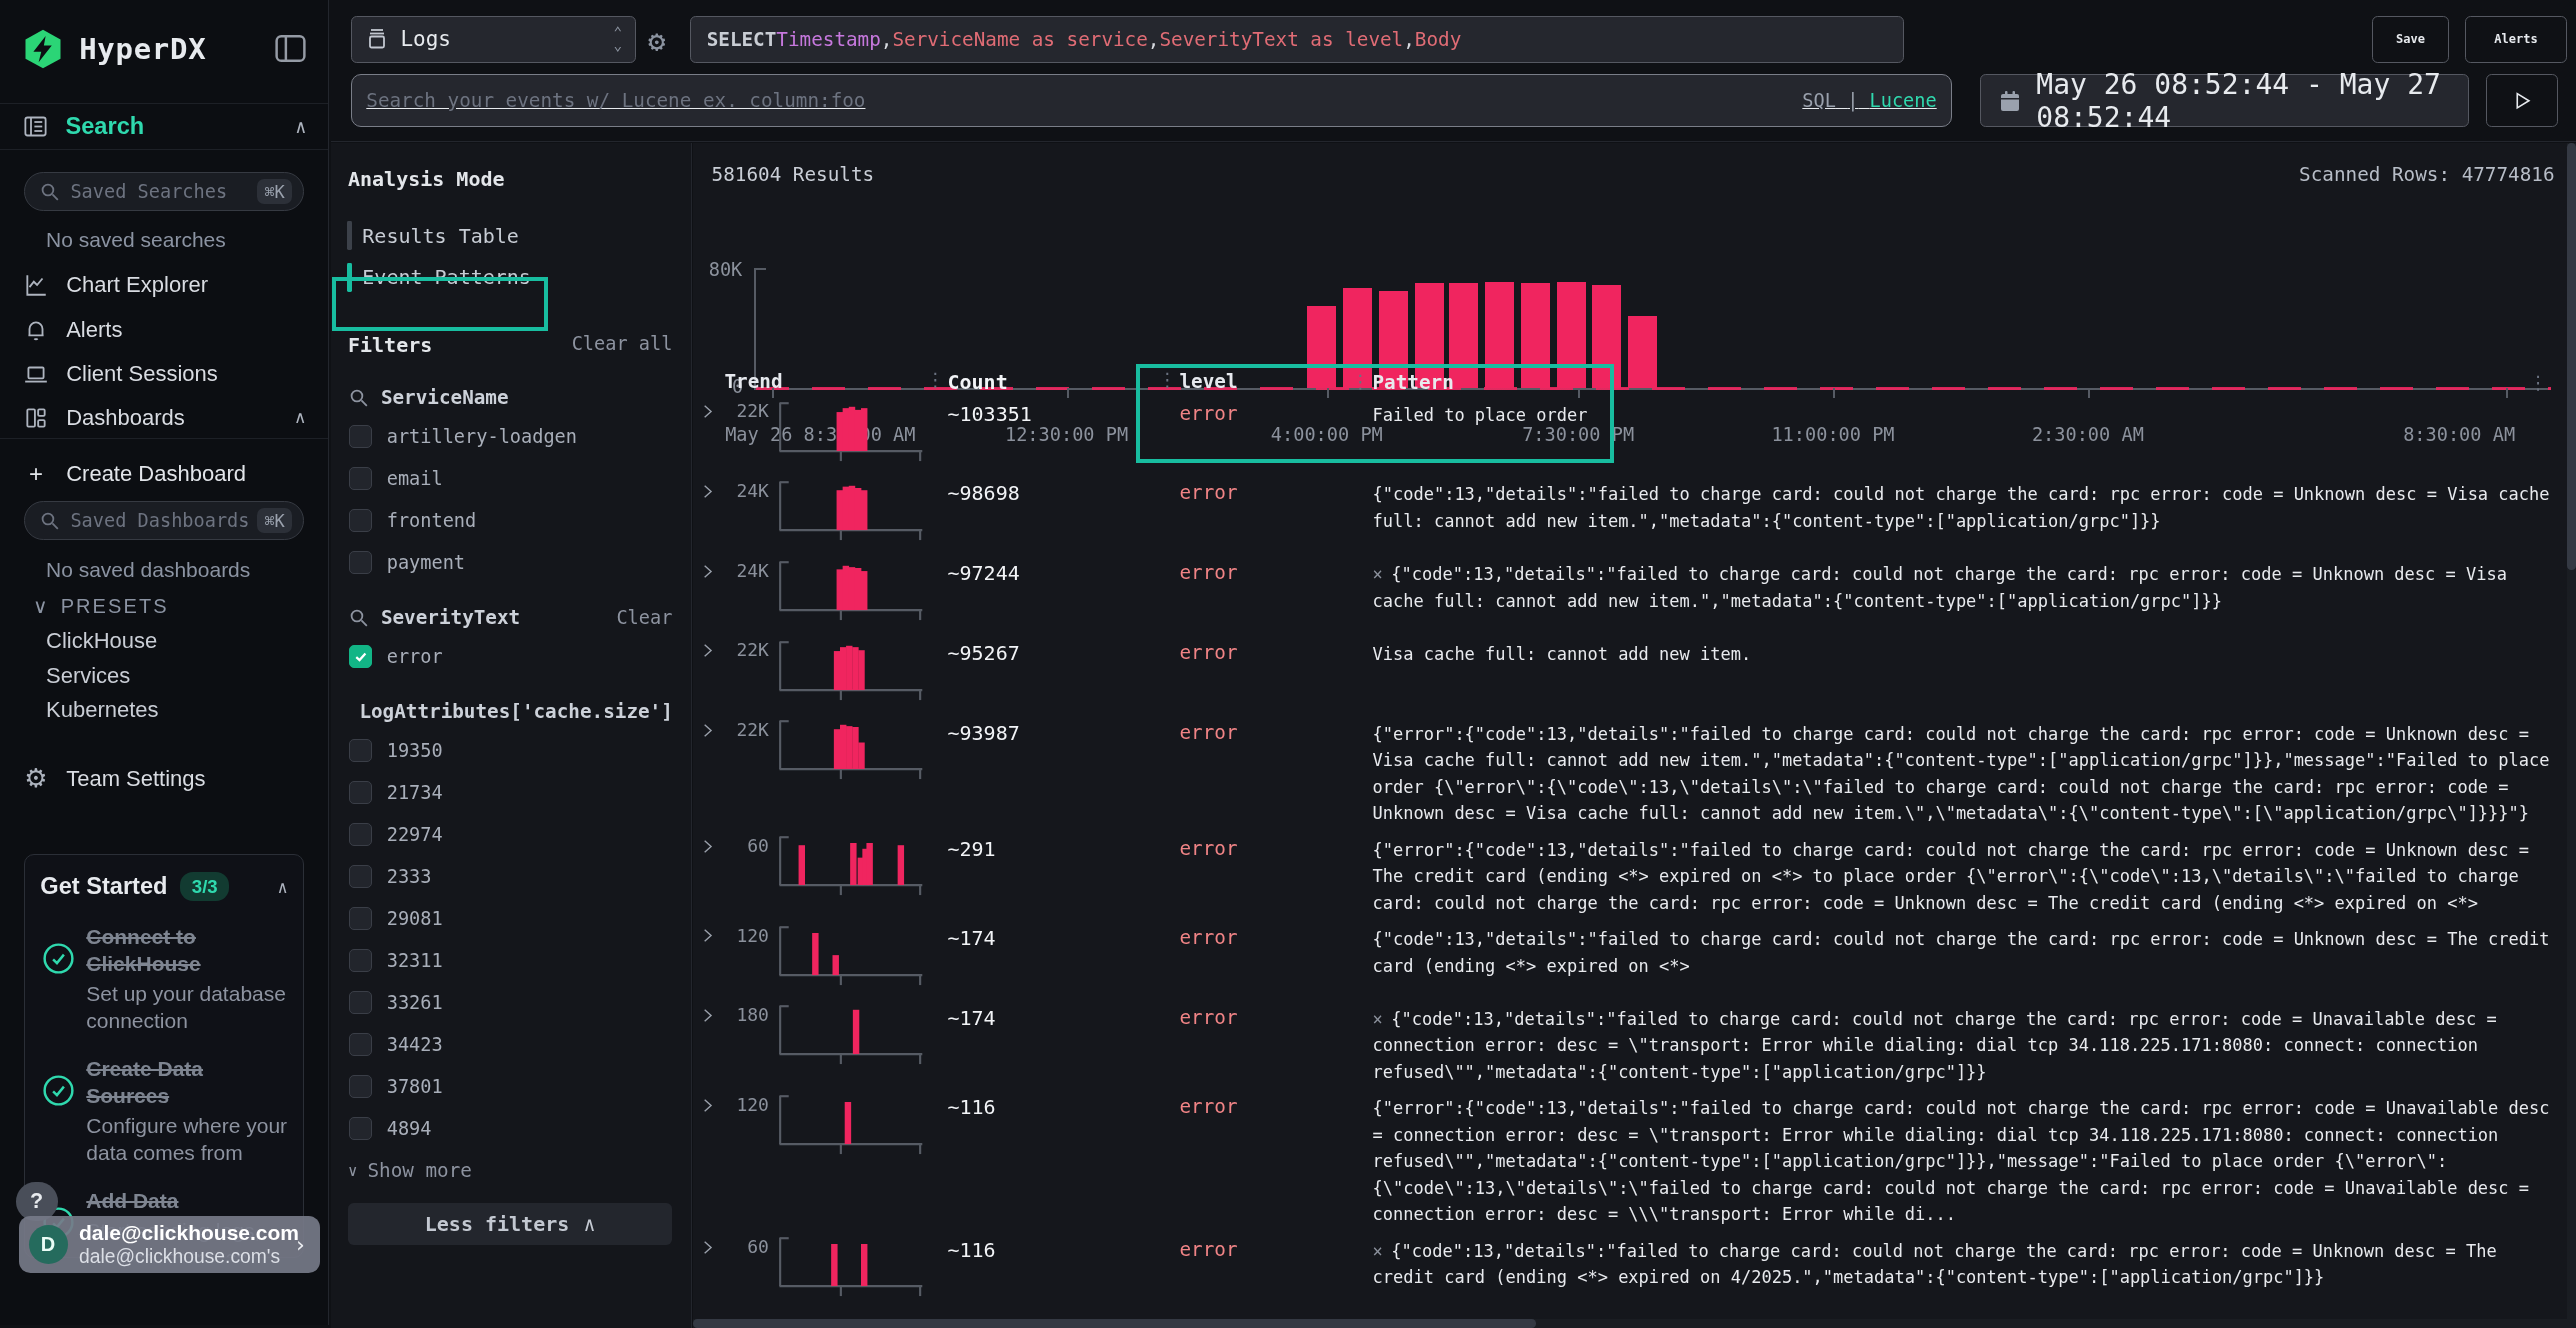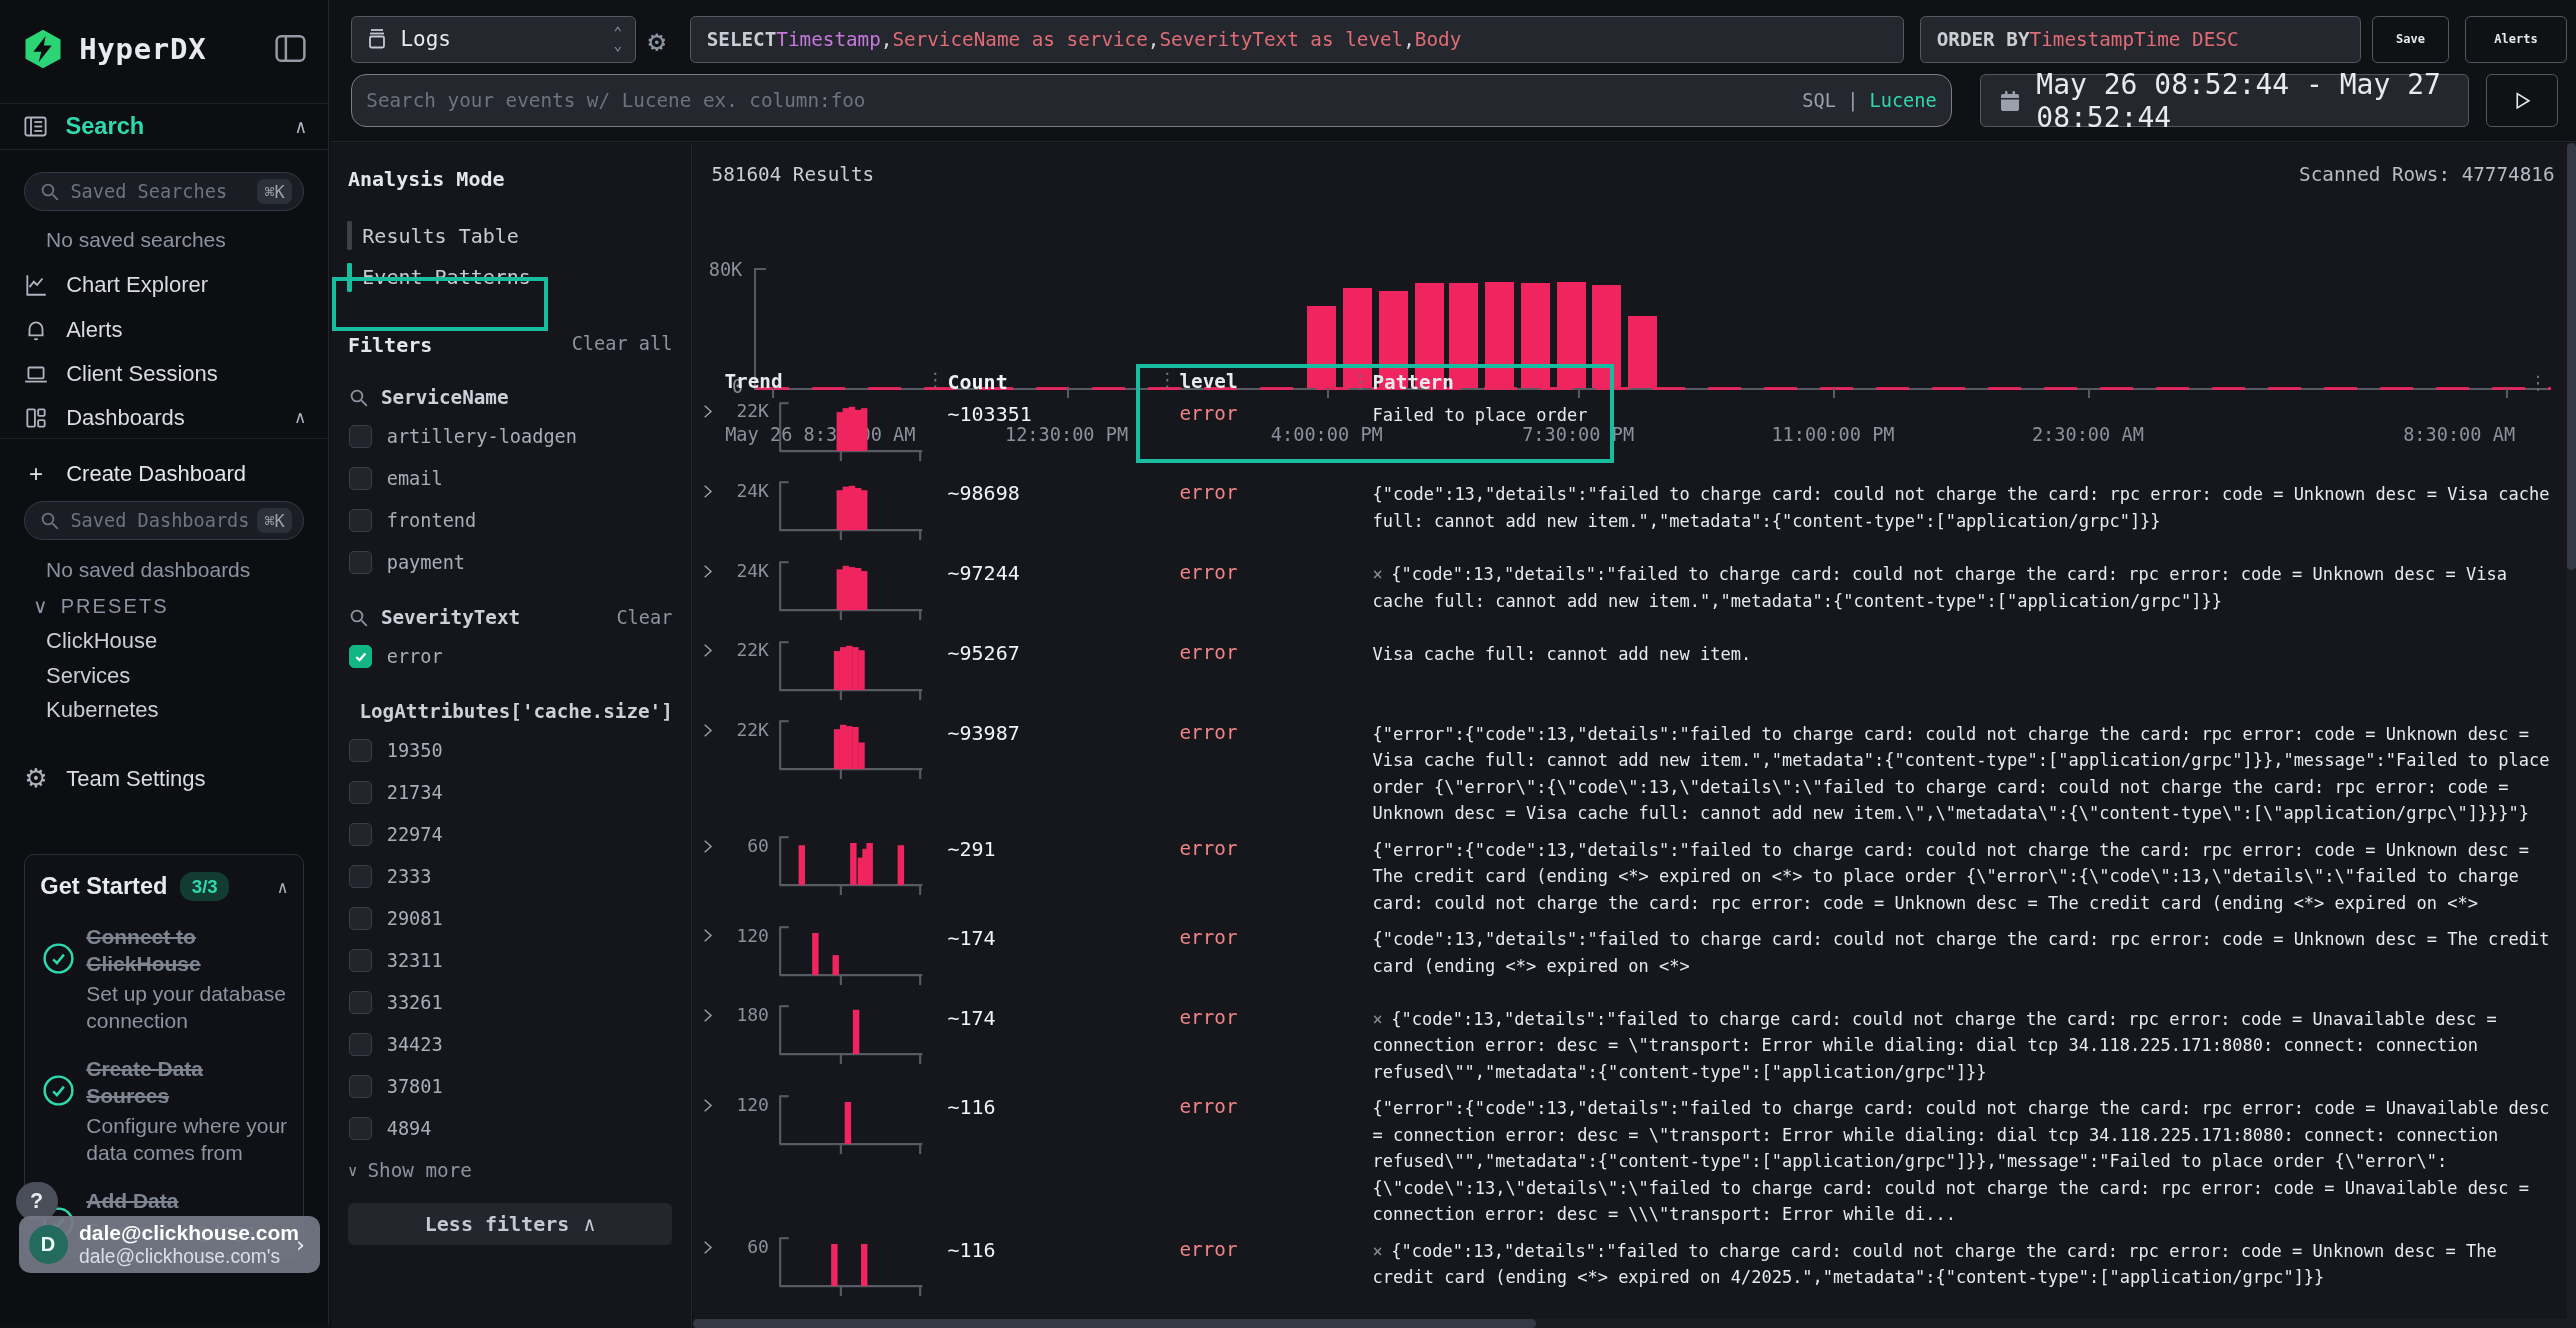--- a/index.html
+++ b/index.html
@@ -55,21 +55,21 @@
   .code-input { position:absolute; height:47px; background:var(--inputbg); border:0.7px solid var(--inputbd); border-radius:5.7px; display:flex; align-items:center; padding:0 15.7px; font-size:19.3px; white-space:nowrap; overflow:hidden; }
   #sql-query { left:359px; top:15.7px; width:1214px; }
   #order-by { left:1589px; top:15.7px; width:441px; }
   .seg-kw { color:#c9cdd4; font-weight:bold; }
   .seg-purple { color:var(--purple); }
   .seg-red { color:var(--sqlred); }
   .seg-plain { color:#d7dae0; }
   .top-btn { position:absolute; top:15.7px; height:47px; border:0.7px solid var(--inputbd); border-radius:5.7px; background:transparent; color:#e7eaee; font-family:"DejaVu Sans Mono",monospace; font-weight:bold; font-size:12px; display:flex; align-items:center; justify-content:center; }
   #btn-save { left:2041px; width:77px; }
   #btn-alerts { left:2134px; width:102px; }
-  .search-bar { position:absolute; left:20px; top:74px; width:1601px; height:53px; background:var(--inputbg); border:0.7px solid #7a7e88; border-radius:15px; display:flex; align-items:center; padding:0 14.3px; }
+  .search-bar { position:absolute; left:20px; top:74px; width:1601px; height:53px; background:var(--inputbg); border:0.7px solid #7a7e88; border-radius:10px; display:flex; align-items:center; padding:0 14.3px;text-decoration:underline; }
   .search-bar input { flex:1; background:transparent; border:none; outline:none; font-family:"DejaVu Sans Mono",monospace; font-size:19.3px; color:#cfd3da; min-width:0; }
   .search-bar input::placeholder { color:#6d7380; }
   .lang-toggle { font-size:18.6px; color:#9aa1ad; white-space:nowrap; }
   .lang-toggle .active { color:#2fd9ae; }
   .date-range { position:absolute; left:1649px; top:74px; width:489px; height:53px; background:var(--inputbg); border:0.7px solid var(--inputbd); border-radius:5.7px; display:flex; align-items:center; padding:16px 17px; font-size:28px; color:#e7eaee; }
   .date-range .ic { margin-right:14.3px; color:#9aa1ad; }
   .play-btn { position:absolute; left:2155px; top:74px; width:72px; height:53px; border:0.7px solid var(--inputbd); border-radius:5.7px; display:flex; align-items:center; justify-content:center; }
 
   
   .fp { position:absolute; left:331px; top:143px; width:361px; bottom:0; background:#14161b; border-right:1.4px solid var(--border); padding:24px 18.6px 0 17px; overflow:hidden; }
@@ -295,24 +295,20 @@
   <span class="gear">⚙</span>
   <div class="code-input" id="sql-query">
       <span class="seg-kw">SELECT </span>
       <span class="seg-purple">Timestamp</span>
       <span class="seg-plain">, </span>
       <span class="seg-red">ServiceName as service</span>
       <span class="seg-plain">, </span>
       <span class="seg-red">SeverityText as level</span>
       <span class="seg-plain">, </span>
       <span class="seg-red">Body</span>
-    </div>
-  <div class="code-input" id="order-by">
-      <span class="seg-kw">ORDER BY </span>
-      <span class="seg-red">TimestampTime DESC</span>
     </div>
   <div class="top-btn" id="btn-save">Save</div>
   <div class="top-btn" id="btn-alerts">Alerts</div>
   <div class="search-bar">
     <input placeholder="Search your events w/ Lucene ex. column:foo" style="">
     <span class="lang-toggle"><span>SQL</span> <span>|</span> <span class="active">Lucene</span></span>
   </div>
   <div class="date-range">
     <span class="ic">
         <svg width="24" height="24" viewBox="0 0 24 24" fill="#9aa1ad">

